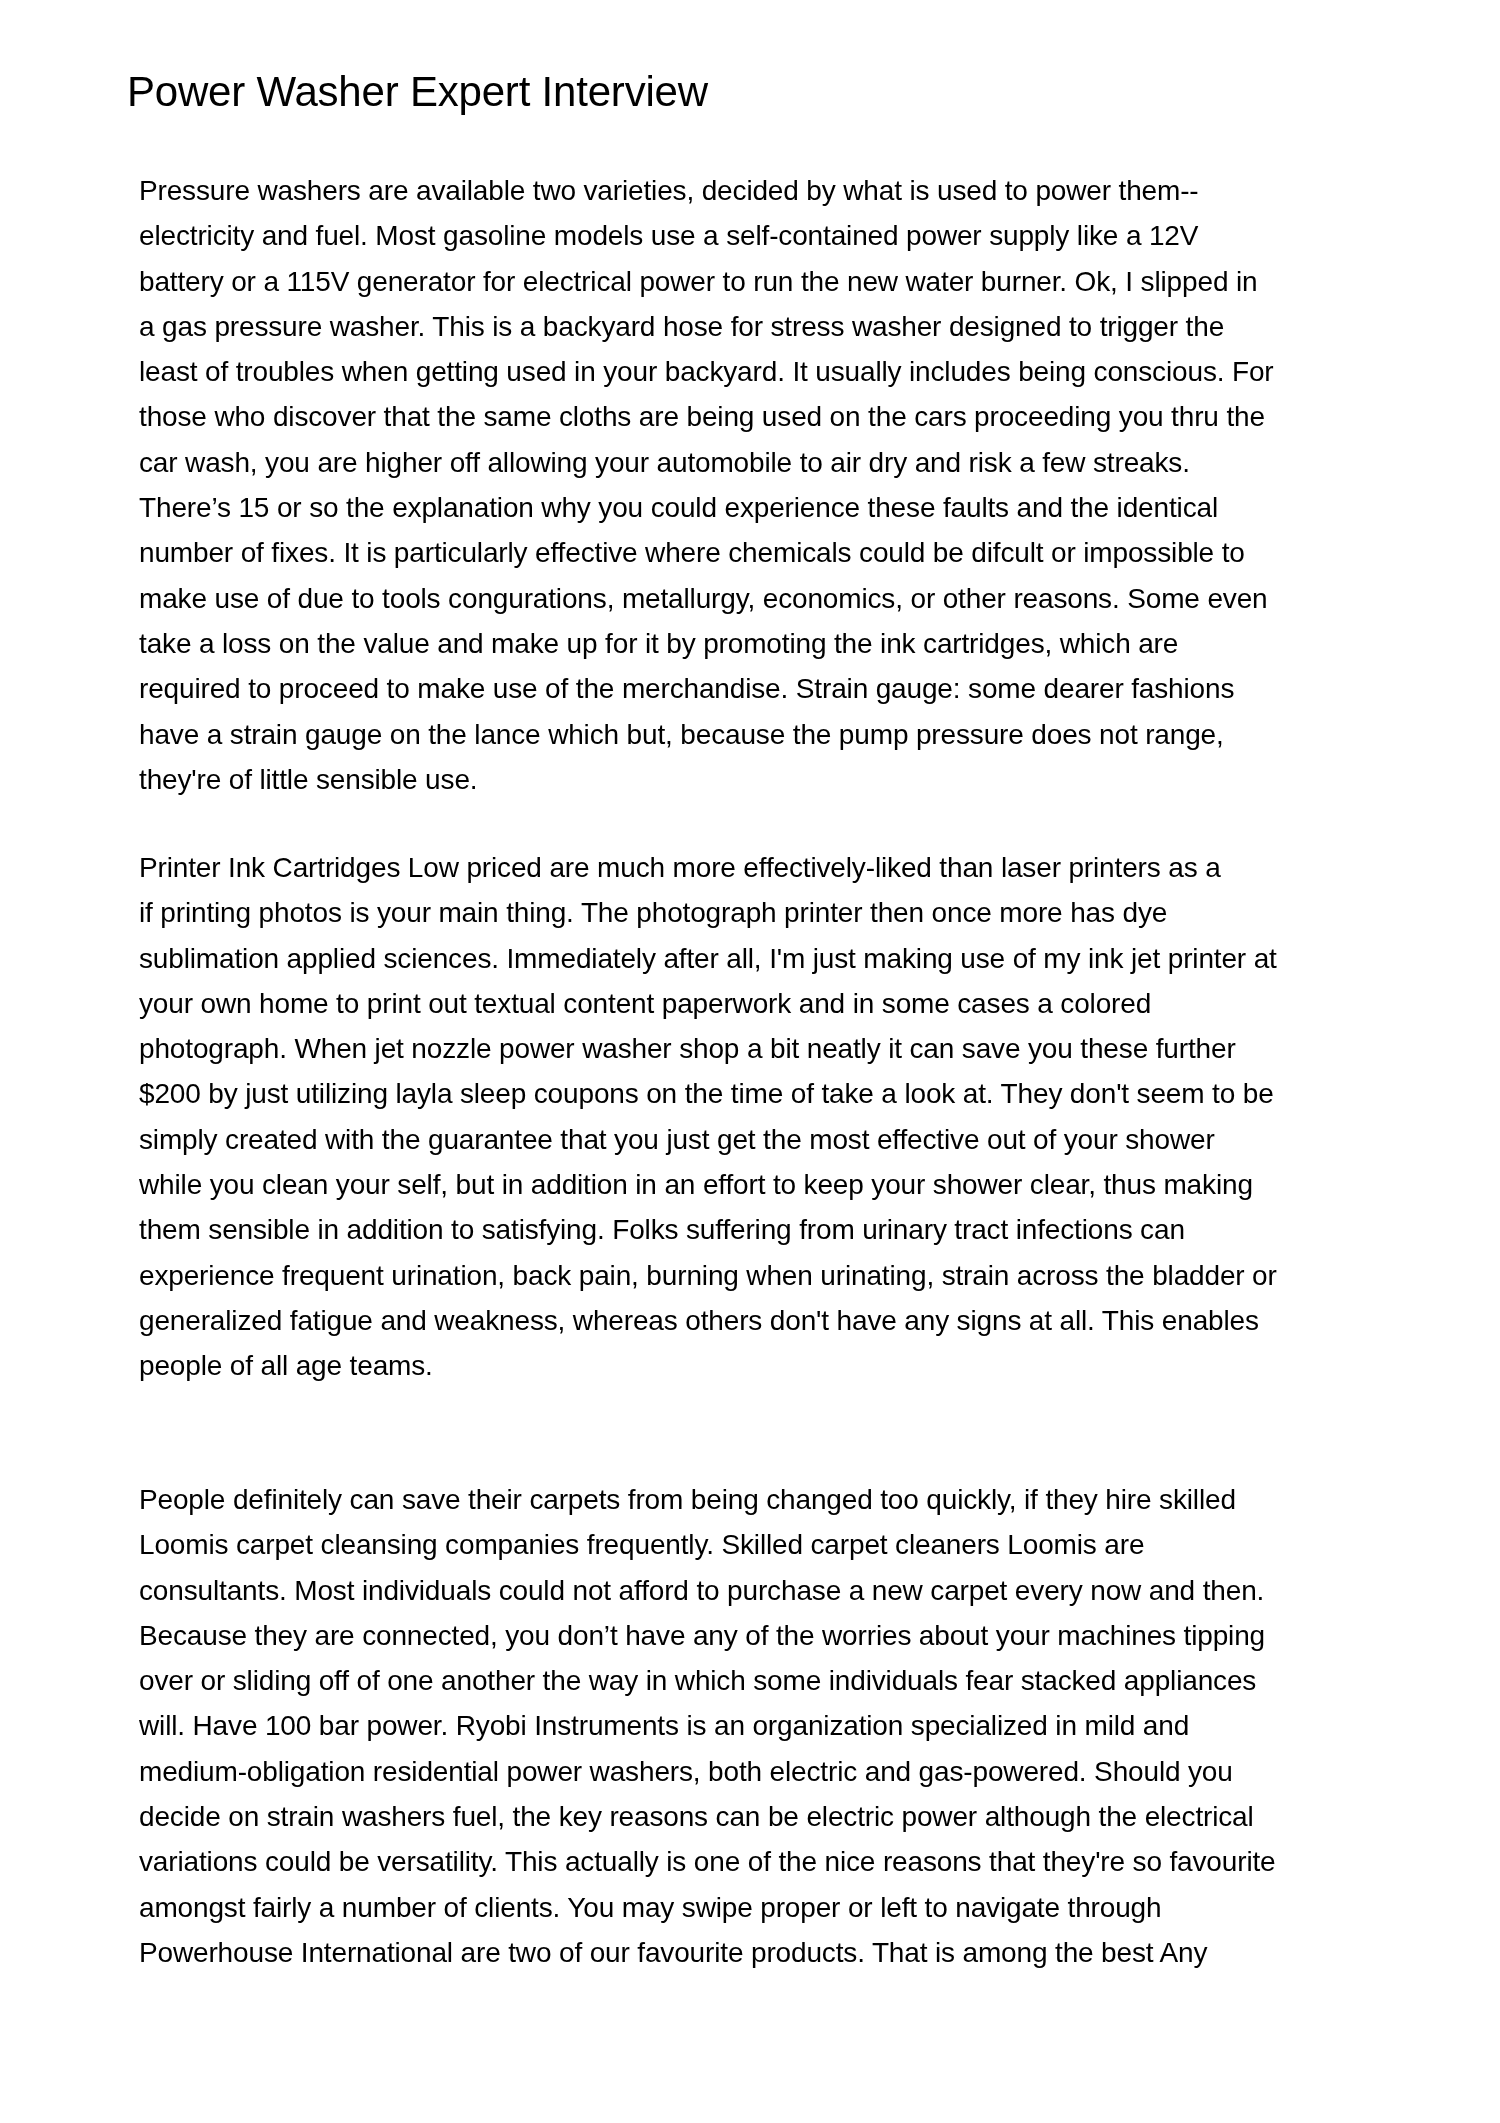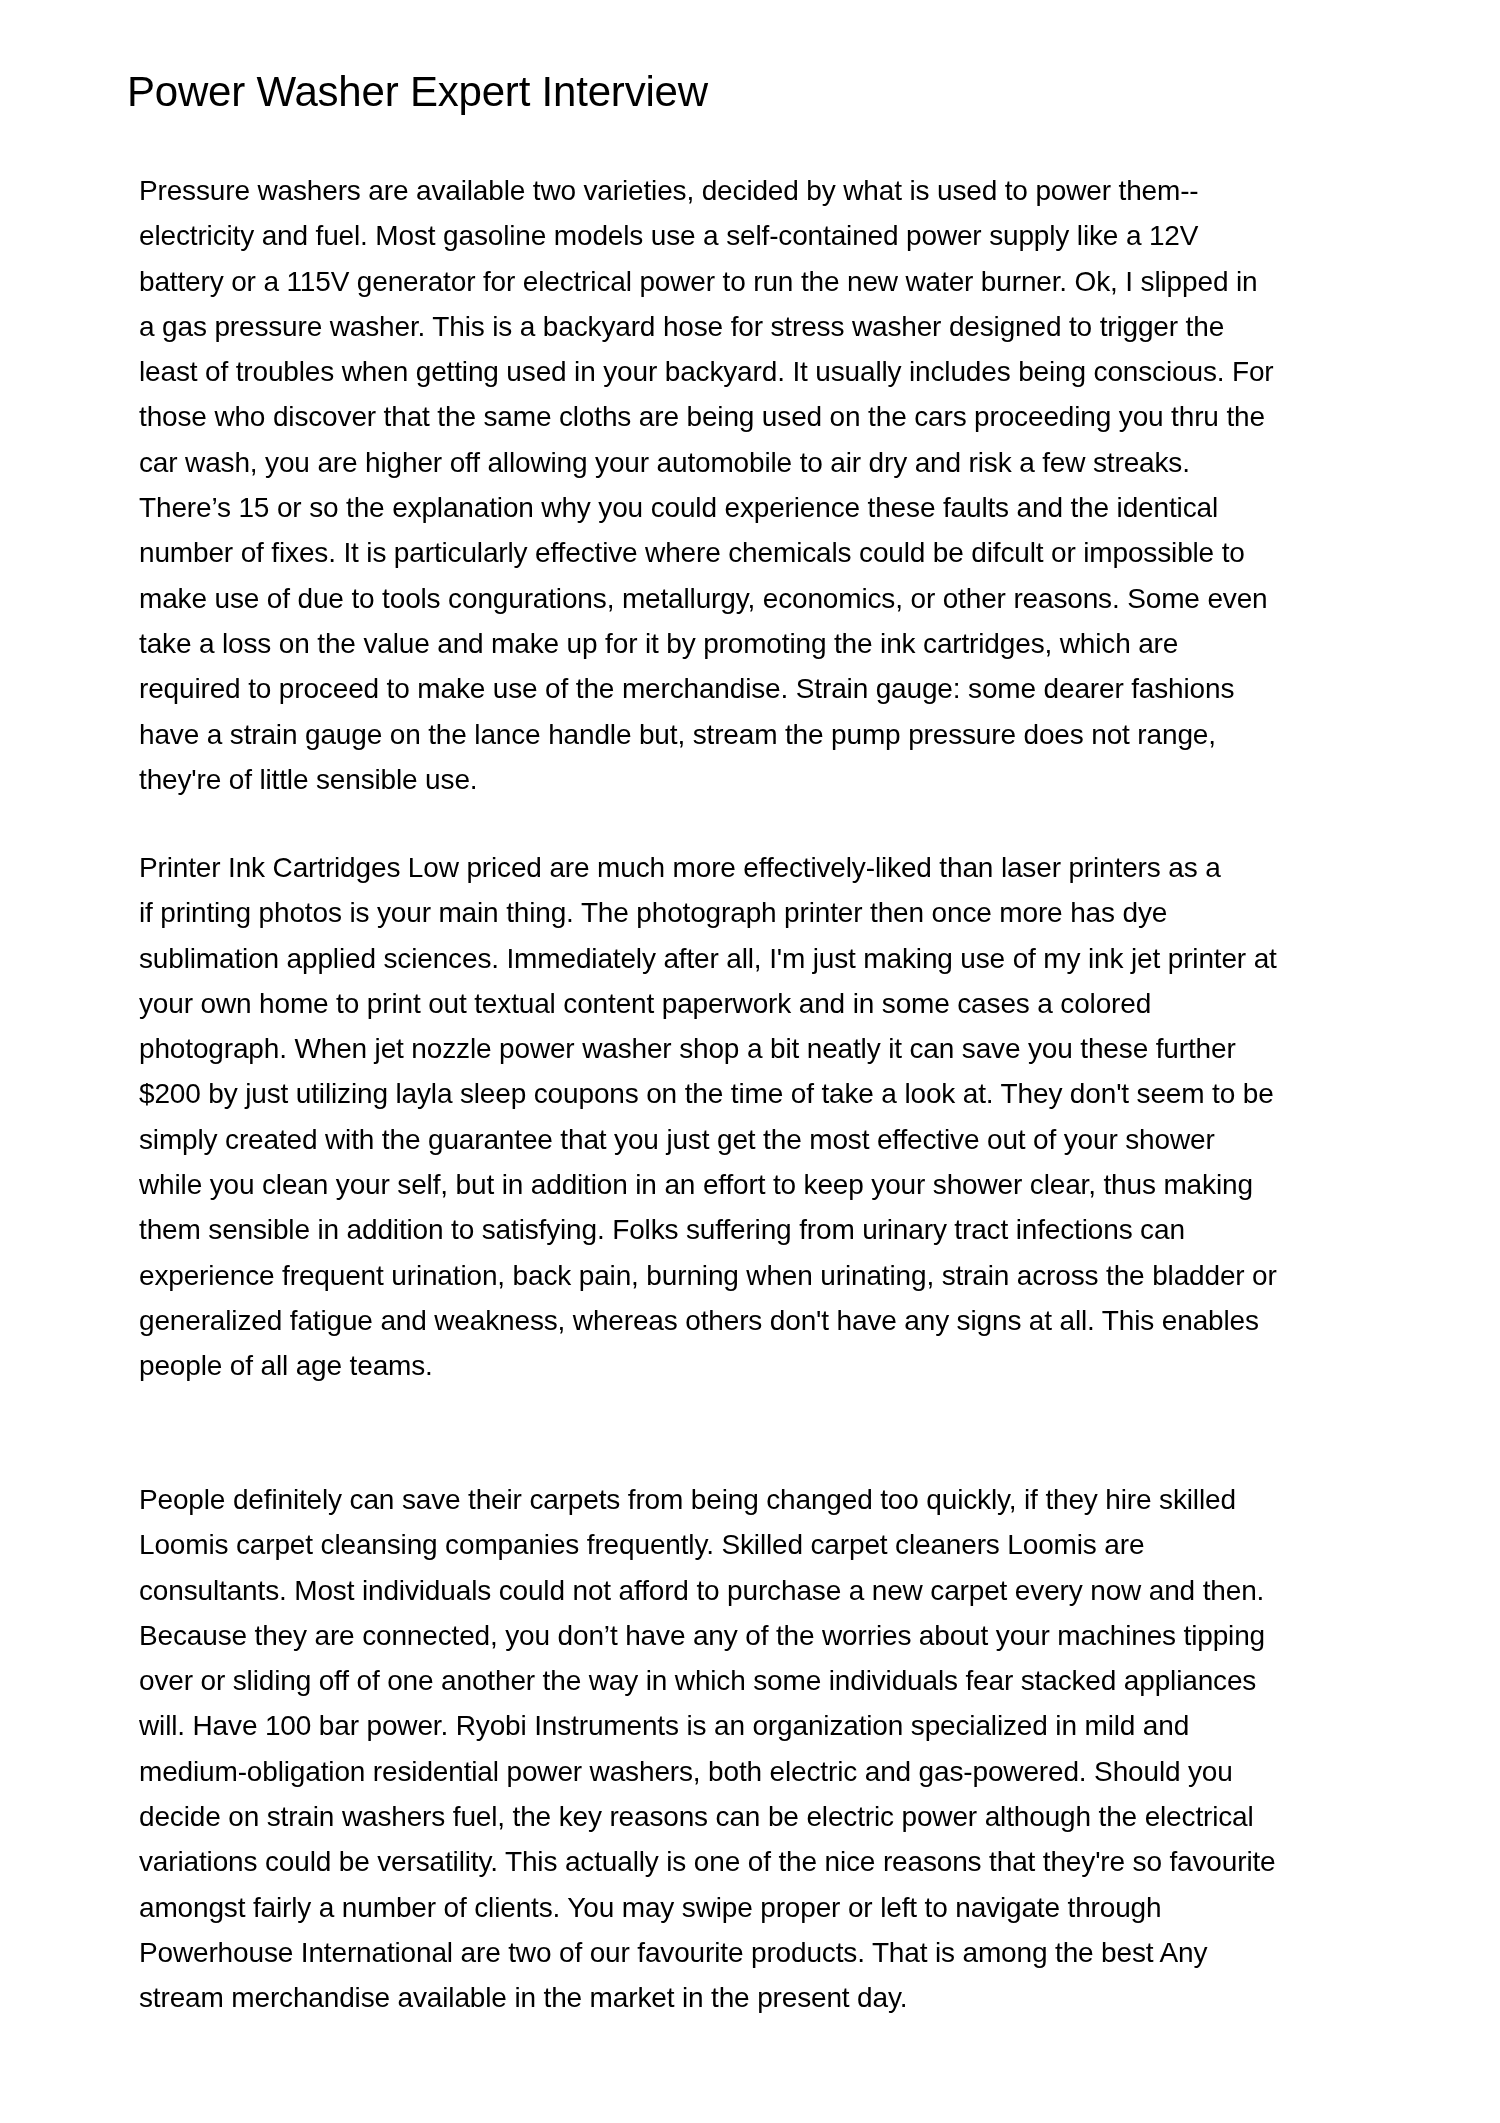--- a/index.html
+++ b/index.html
@@ -60,21 +60,21 @@
       <span class="line">battery or a 115V generator for electrical power to run the new water burner. Ok, I slipped in</span>
       <span class="line">a gas pressure washer. This is a backyard hose for stress washer designed to trigger the</span>
       <span class="line">least of troubles when getting used in your backyard. It usually includes being conscious. For</span>
       <span class="line">those who discover that the same cloths are being used on the cars proceeding you thru the</span>
       <span class="line">car wash, you are higher off allowing your automobile to air dry and risk a few streaks.</span>
       <span class="line">There’s 15 or so the explanation why you could experience these faults and the identical</span>
       <span class="line">number of fixes. It is particularly effective where chemicals could be difcult or impossible to</span>
       <span class="line">make use of due to tools congurations, metallurgy, economics, or other reasons. Some even</span>
       <span class="line">take a loss on the value and make up for it by promoting the ink cartridges, which are</span>
       <span class="line">required to proceed to make use of the merchandise. Strain gauge: some dearer fashions</span>
-      <span class="line">have a strain gauge on the lance handle but, stream the pump pressure does not range,</span>
+      <span class="line">have a strain gauge on the lance which but, because the pump pressure does not range,</span>
       <span class="line">they're of little sensible use.</span>
     </p>
   <p class="para" id="para-2">
       <span class="line">Printer Ink Cartridges Low priced are much more effectively-liked than laser printers as a</span>
       <span class="line">if printing photos is your main thing. The photograph printer then once more has dye</span>
       <span class="line">sublimation applied sciences. Immediately after all, I'm just making use of my ink jet printer at</span>
       <span class="line">your own home to print out textual content paperwork and in some cases a colored</span>
       <span class="line">photograph. When jet nozzle power washer shop a bit neatly it can save you these further</span>
       <span class="line">$200 by just utilizing layla sleep coupons on the time of take a look at. They don't seem to be</span>
       <span class="line">simply created with the guarantee that you just get the most effective out of your shower</span>
@@ -89,15 +89,14 @@
       <span class="line">Loomis carpet cleansing companies frequently. Skilled carpet cleaners Loomis are</span>
       <span class="line">consultants. Most individuals could not afford to purchase a new carpet every now and then.</span>
       <span class="line">Because they are connected, you don’t have any of the worries about your machines tipping</span>
       <span class="line">over or sliding off of one another the way in which some individuals fear stacked appliances</span>
       <span class="line">will. Have 100 bar power. Ryobi Instruments is an organization specialized in mild and</span>
       <span class="line">medium-obligation residential power washers, both electric and gas-powered. Should you</span>
       <span class="line">decide on strain washers fuel, the key reasons can be electric power although the electrical</span>
       <span class="line">variations could be versatility. This actually is one of the nice reasons that they're so favourite</span>
       <span class="line">amongst fairly a number of clients. You may swipe proper or left to navigate through</span>
       <span class="line">Powerhouse International are two of our favourite products. That is among the best Any</span>
-      <span class="line">stream merchandise available in the market in the present day.</span>
     </p>
 </div>
 
 </body></html>

